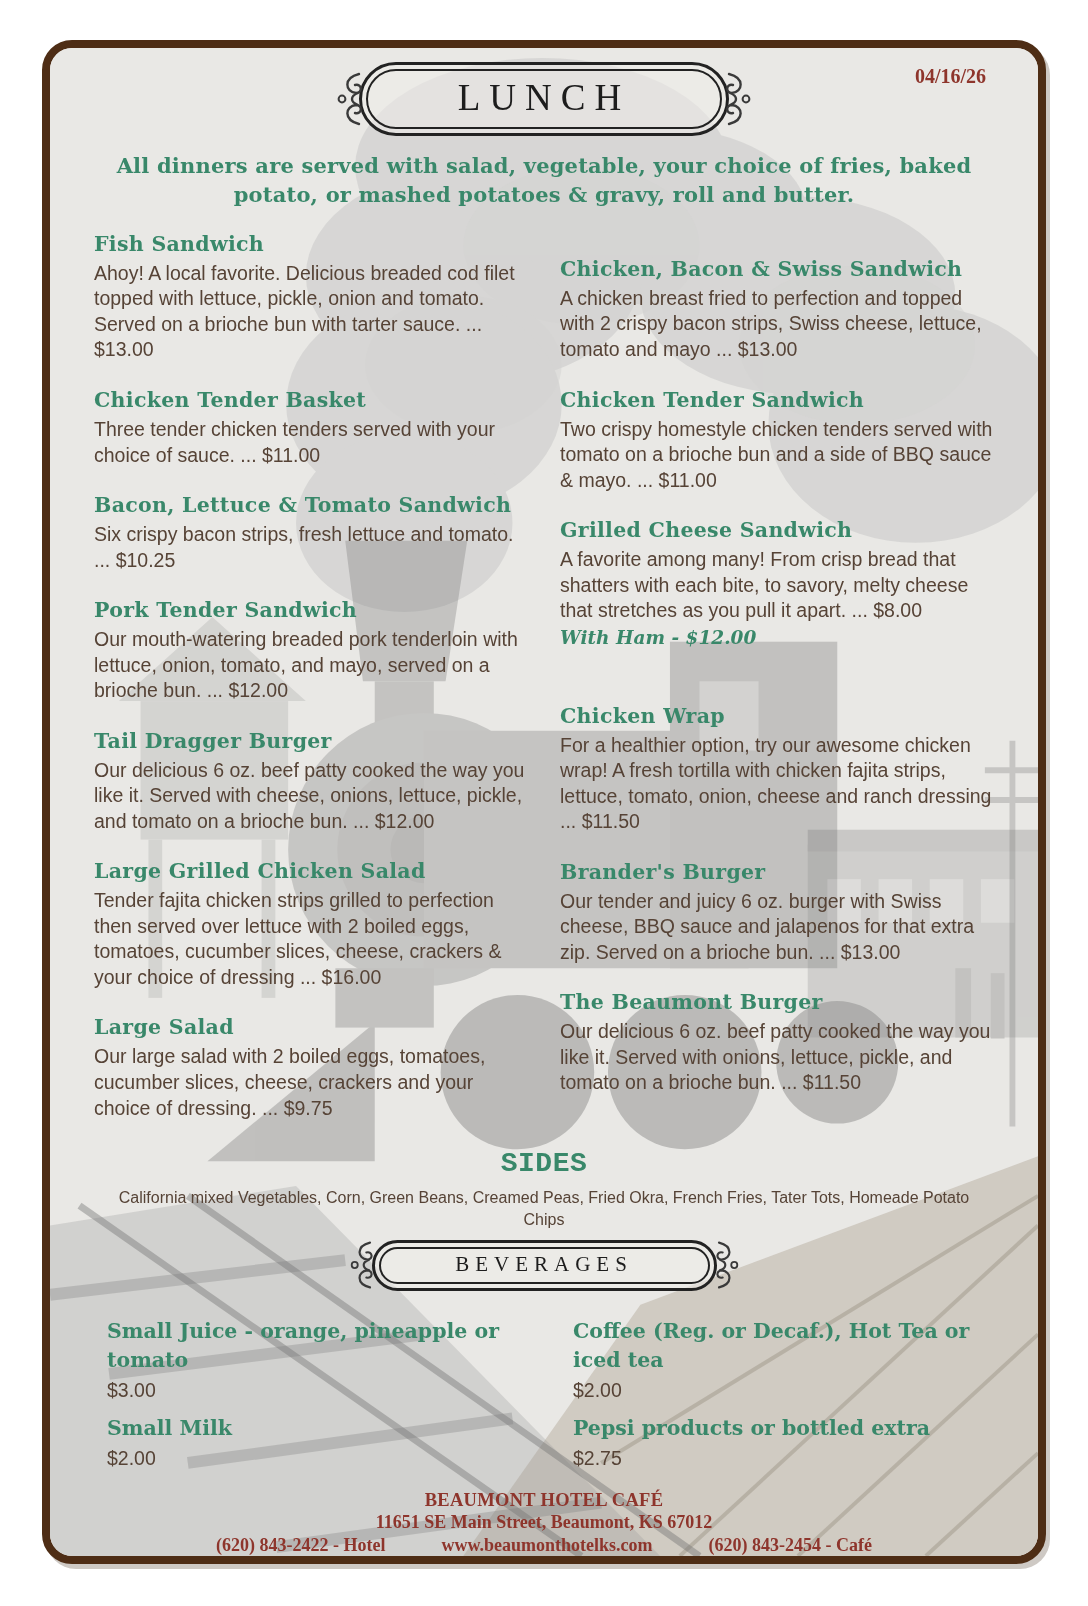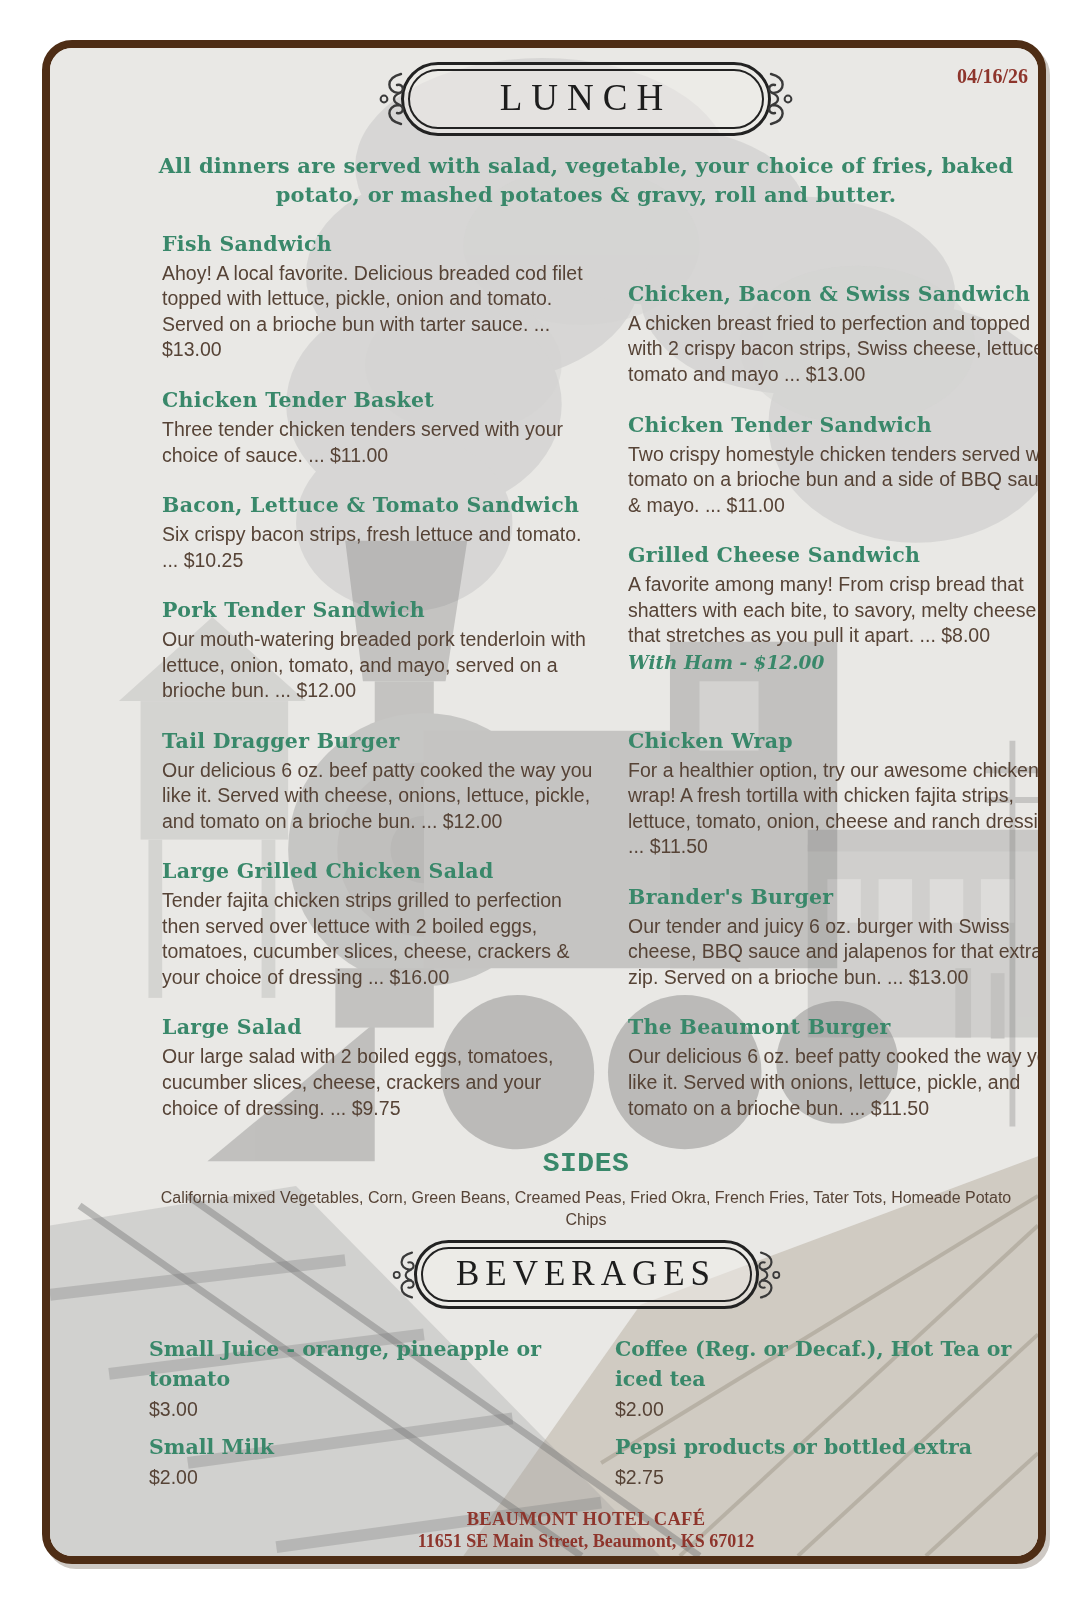--- a/index.html
+++ b/index.html
@@ -13,51 +13,51 @@
   *{box-sizing:border-box;margin:0;padding:0;}
   html,body{width:1088px;height:1606px;background:#ffffff;overflow:hidden;
     font-family:"Liberation Sans",sans-serif;}
   .card{
     position:absolute;left:42px;top:40px;width:1004px;height:1524px;
     border:8px solid var(--border-brown);border-radius:30px;
     background:var(--paper-gray);overflow:hidden;
     box-shadow:4px 5px 0 rgba(60,40,20,.25);
   }
   .bg{position:absolute;inset:0;width:100%;height:100%;z-index:0;}
-  .content{position:relative;z-index:1;width:100%;height:100%;margin-left:42px;}
+  .content{position:relative;z-index:1;width:100%;height:100%;}
 
   
   .badge-wrap{position:relative;margin:14px auto 0;width:370px;}
   .badge-wrap.bev{width:345px;margin-top:10px;}
   .badge-outer{border:3px solid var(--badge-ink);border-radius:42px;padding:4px;background:rgba(238,237,234,.55);}
   .badge-inner{border:2px solid var(--badge-ink);border-radius:36px;text-align:center;}
   .badge-text{
     font-family:"Liberation Serif",serif;color:#1d1d1d;
     font-size:37px;letter-spacing:9px;line-height:1.35;padding:2px 5px 4px;
   }
-  .bev .badge-text{font-size:35px;letter-spacing:6px;padding:1px 0 3px;}
+  .bev .badge-text{font-size:21px;letter-spacing:6px;padding:1px 0 3px;}
   .flourish{position:absolute;top:50%;transform:translateY(-50%);}
   .flourish.left{left:-24px;}
   .flourish.right{right:-24px;transform:translateY(-50%) scaleX(-1);}
 
   .date{
     position:absolute;top:3px;right:52px;
     font-family:"Liberation Serif",serif;font-weight:bold;
     font-size:20px;color:var(--accent-red);
   }
 
   .intro{
     margin:16px auto 0;width:900px;text-align:center;
     font-family:"DejaVu Serif",serif;font-weight:bold;
     font-size:21px;line-height:1.38;color:var(--heading-green);
     letter-spacing:.2px;
   }
 
   
-  .columns{display:flex;gap:32px;padding:0 70px;margin-top:22px;align-items:flex-end;}
+  .columns{display:flex;gap:32px;padding:0 44px;margin-top:22px;align-items:center;}
   .col{width:434px;flex:0 0 434px;}
   .item{margin-bottom:25px;}
   .item-title{
     font-family:"DejaVu Serif",serif;font-weight:bold;
     font-size:20.5px;color:var(--heading-green);letter-spacing:.3px;
     margin-bottom:5px;
   }
   .item-desc{
     font-size:19.5px;line-height:1.31;color:var(--body-brown);
   }

